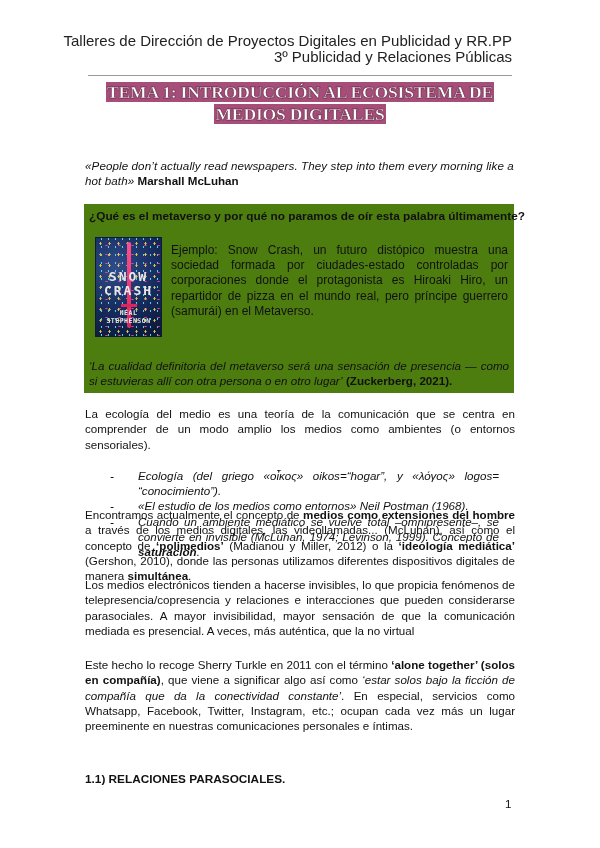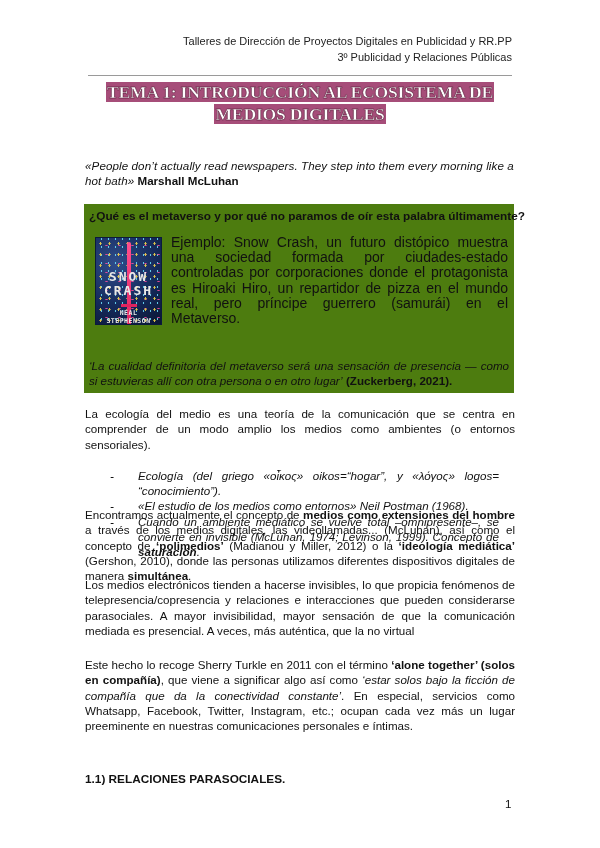--- a/index.html
+++ b/index.html
@@ -1,47 +1,47 @@
 <!DOCTYPE html>
 <html><head>
 <meta charset="utf-8">
 <style>
   html, body { margin: 0; padding: 0; background: #ffffff; }
   body { width: 600px; height: 848px; position: relative; overflow: hidden;
          font-family: "Liberation Sans", sans-serif; color: #111; }
   .page { position: absolute; left: 0; top: 0; width: 600px; height: 848px; }
   .hdr { position: absolute; right: 88px; top: 33px; text-align: right;
-         font-size: 11px; line-height: 16px; color: #222; }
+         font-size: 15px; line-height: 16px; color: #222; }
   .rule { position: absolute; left: 88px; top: 75px; width: 424px; height: 0;
           border-top: 1.5px solid #9a9a9a; }
   .title { position: absolute; left: 88px; top: 81px; width: 424px; text-align: center;
            font-family: "Liberation Serif", serif; font-weight: bold; font-size: 17.6px;
            line-height: 22px; letter-spacing: -0.2px; }
   .title span { background: #a64d79; color: #fff; padding: 0 1px;
                 -webkit-text-stroke: 0.4px #5a1f3b; text-shadow: 0 0 1px #3a0f24;
                 box-decoration-break: clone; -webkit-box-decoration-break: clone; }
   .body { position: absolute; left: 85px; width: 430px; font-size: 11.6px; line-height: 15.3px; }
   .h1 { position: absolute; left: 85px; top: 143px; font-weight: bold; font-size: 13.2px; letter-spacing: 0.1px; }
   .quote { top: 158px; }
   .quote i { letter-spacing: 0.1px; }
   .box { position: absolute; left: 84px; top: 204px; width: 430px; height: 189px; background: #4d7c0f; }
   .box-q { position: absolute; left: 5px; top: 5px; font-weight: bold; font-size: 11.8px; white-space: nowrap; }
-  .cover { position: absolute; left: 11px; top: 33px; width: 67px; height: 88px;
+  .cover { position: absolute; left: 11px; top: 33px; width: 67px; height: 100px;
            background: radial-gradient(circle at 30% 30%, #2f4c8a 0%, #152a5c 55%, #0a1633 100%);
            overflow: hidden; border: 1px solid #0b1a3d; box-sizing: border-box; }
   .cover .dots { position: absolute; inset: 0;
            background-image: radial-gradient(#ffdf4a 0.9px, transparent 1.2px), radial-gradient(#ff4fa0 0.9px, transparent 1.2px), radial-gradient(#6fe3ff 0.8px, transparent 1.1px);
            background-size: 9px 11px, 13px 9px, 7px 8px; background-position: 0 0, 4px 3px, 2px 5px; opacity: 0.85; }
   .cover .sword { position: absolute; left: 31px; top: 4px; width: 4px; height: 86px; background: linear-gradient(#ff4f8f, #e0235e); border-radius: 2px; }
   .cover .guard { position: absolute; left: 25px; top: 66px; width: 16px; height: 3px; background: #e0235e; }
   .cover .t1, .cover .t2 { position: absolute; left: 0; width: 100%; text-align: center; color: #e8e8e8;
            font-family: "DejaVu Sans Mono", monospace; font-weight: bold; letter-spacing: 2px; }
   .cover .t1 { top: 32px; font-size: 13px; line-height: 14px; }
   .cover .t2 { top: 72px; font-size: 6.5px; line-height: 7.5px; letter-spacing: 0.5px; }
-  .box-text { position: absolute; left: 87px; width: 337px; font-size: 14px; line-height: 15.2px; text-align: justify; }
+  .box-text { position: absolute; left: 87px; width: 337px; font-size: 12px; line-height: 15.2px; text-align: justify; margin-top: 8px; }
   .bt1 { top: 31px; }
   .bt2 { top: 93px; }
   .box-cite { position: absolute; left: 5px; top: 154px; width: 420px; font-size: 11.6px; line-height: 15.2px; text-align: justify; }
   .p1 { top: 406px; text-align: justify; }
   ul.dash { list-style: none; margin: 16px; padding: 0; font-style: italic; }
   ul.dash li { position: relative; padding-left: 37px; }
   ul.dash li::before { content: "-"; position: absolute; left: 9px; }
   .p2 { top: 507px; text-align: justify; }
   .p3 { top: 577px; text-align: justify; }
   .p4 { top: 657px; text-align: justify; }

